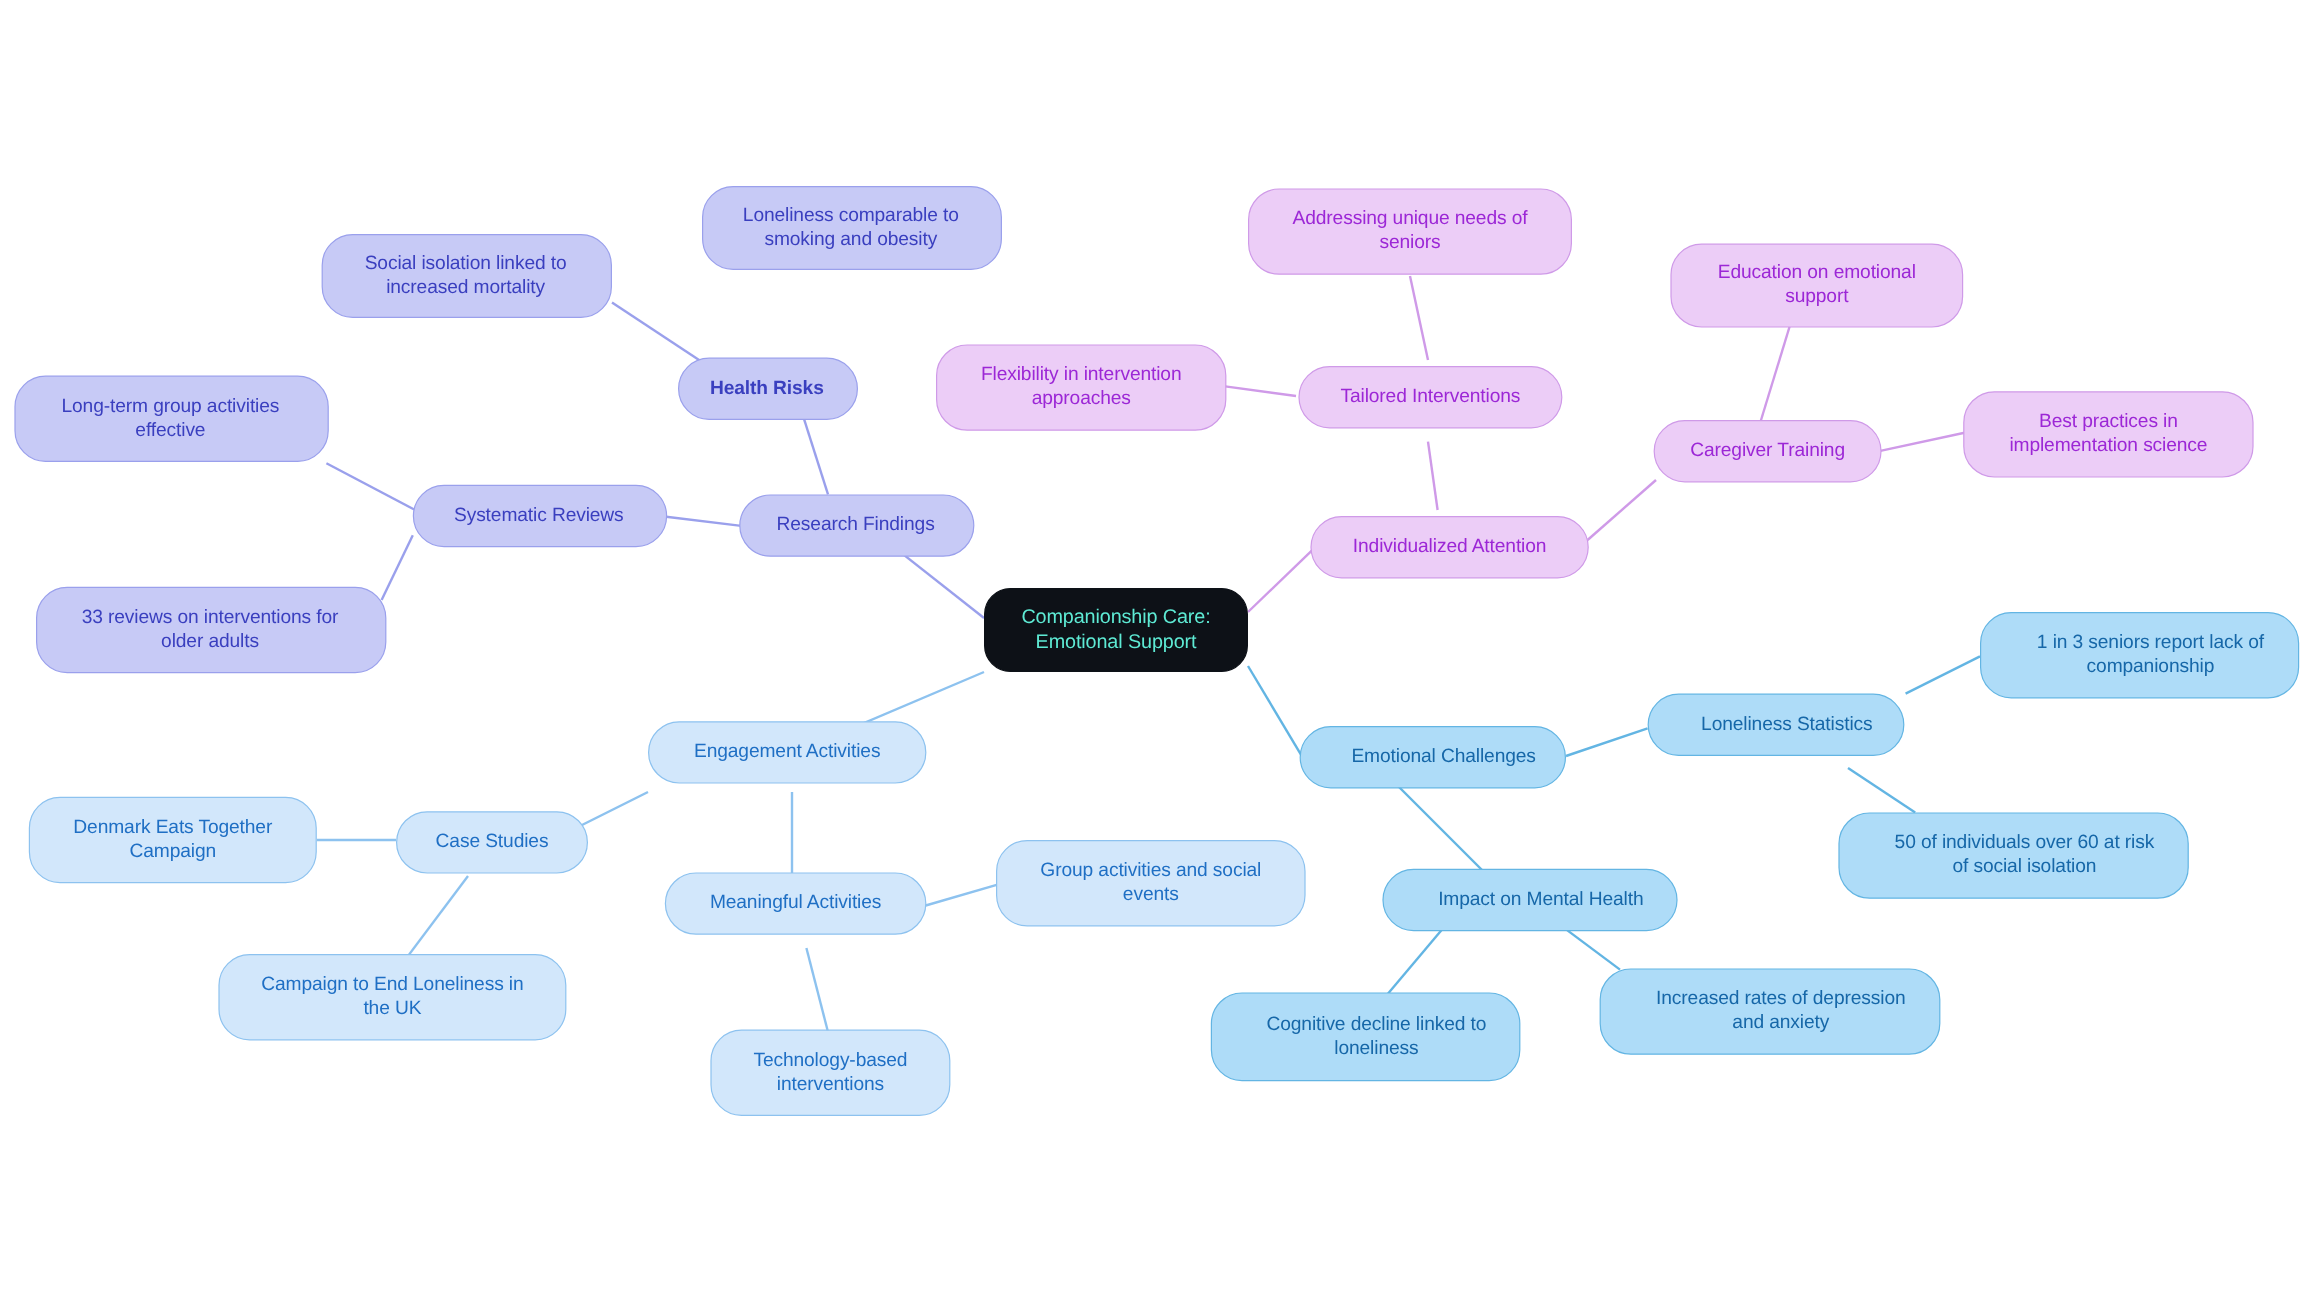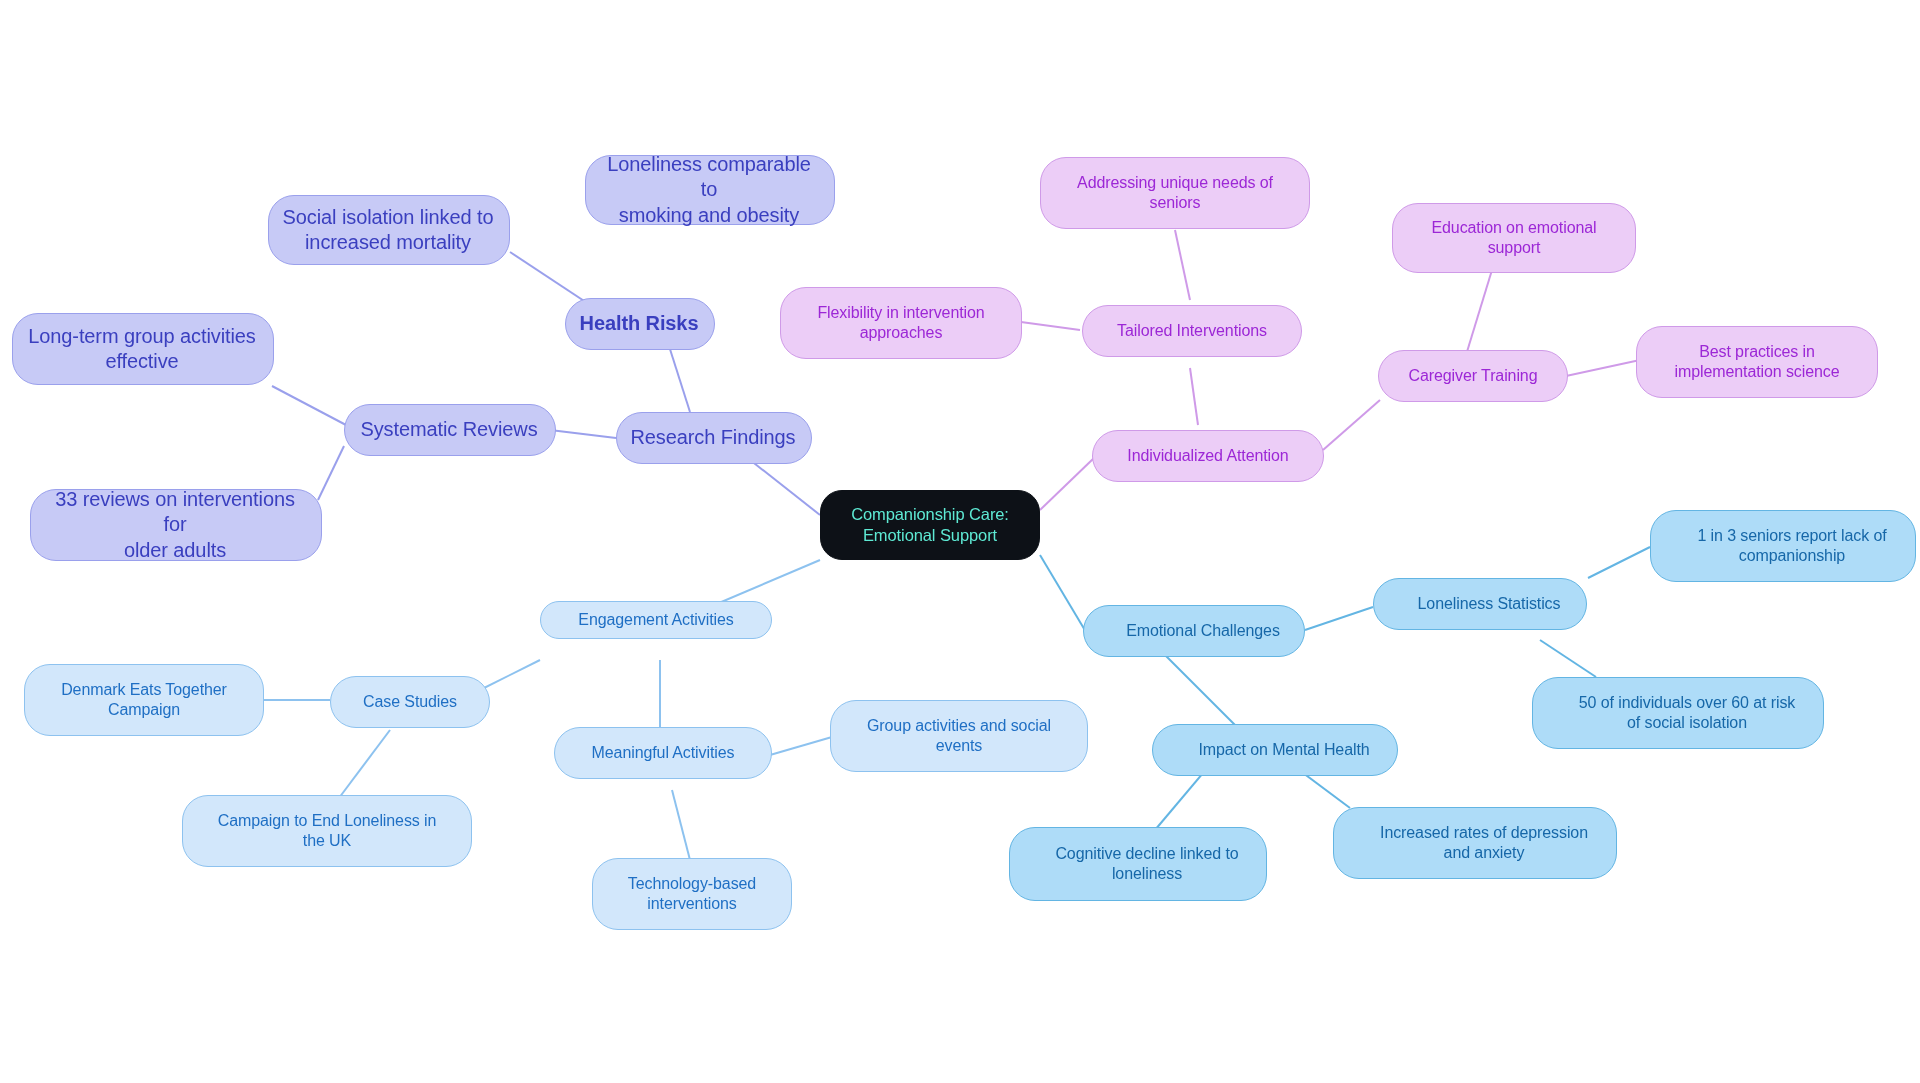--- a/index.html
+++ b/index.html
@@ -41,21 +41,21 @@
     background: #0d1117;
     border-color: #0d1117;
     color: #5eead4;
     font-size: 16.5px;
     border-radius: 22px;
   }
   .node-indigo {
     background: #c7caf6;
     border-color: #9aa0ec;
     color: #3a3fbf;
-    font-size: 20px;
+    font-size: 16px;
     padding-left: 12px;
   }
   .node-violet {
     background: #eccdf7;
     border-color: #cf9ae8;
     color: #9c27d6;
     font-size: 16px;
   }
   .node-blue {
     background: #aedcf8;
@@ -162,21 +162,21 @@
 of social isolation</div>
 
   <div class="node node-blue" style="left:1152px; top:724px; width:246px; height:52px;">Impact on Mental Health</div>
 
   <div class="node node-blue" style="left:1009px; top:827px; width:258px; height:74px;">Cognitive decline linked to
 loneliness</div>
 
   <div class="node node-blue" style="left:1333px; top:807px; width:284px; height:72px;">Increased rates of depression
 and anxiety</div>
 
-  <div class="node node-paleblue" style="left:540px; top:601px; width:232px; height:38px;">Engagement Activities</div>
+  <div class="node node-paleblue" style="left:540px; top:601px; width:232px; height:52px;">Engagement Activities</div>
 
   <div class="node node-paleblue" style="left:330px; top:676px; width:160px; height:52px;">Case Studies</div>
 
   <div class="node node-paleblue" style="left:24px; top:664px; width:240px; height:72px;">Denmark Eats Together
 Campaign</div>
 
   <div class="node node-paleblue" style="left:182px; top:795px; width:290px; height:72px;">Campaign to End Loneliness in
 the UK</div>
 
   <div class="node node-paleblue" style="left:554px; top:727px; width:218px; height:52px;">Meaningful Activities</div>

